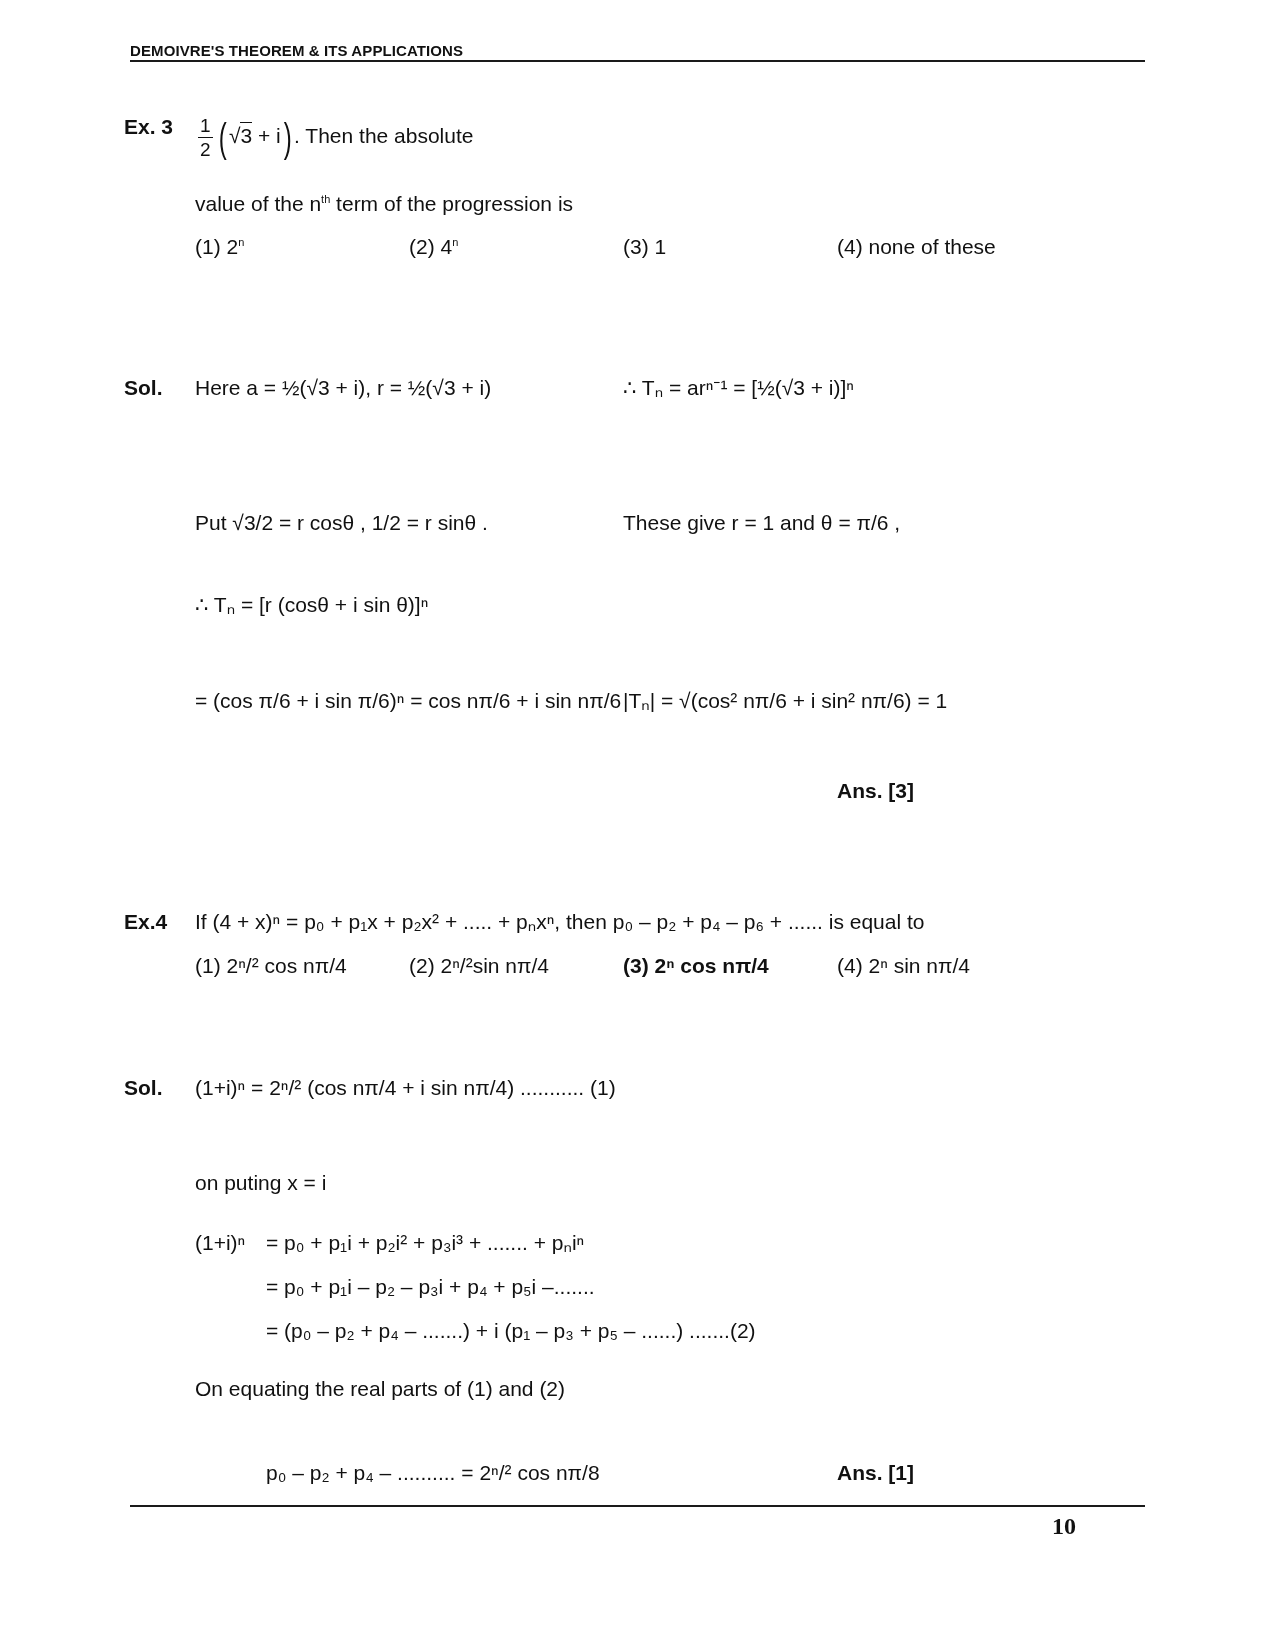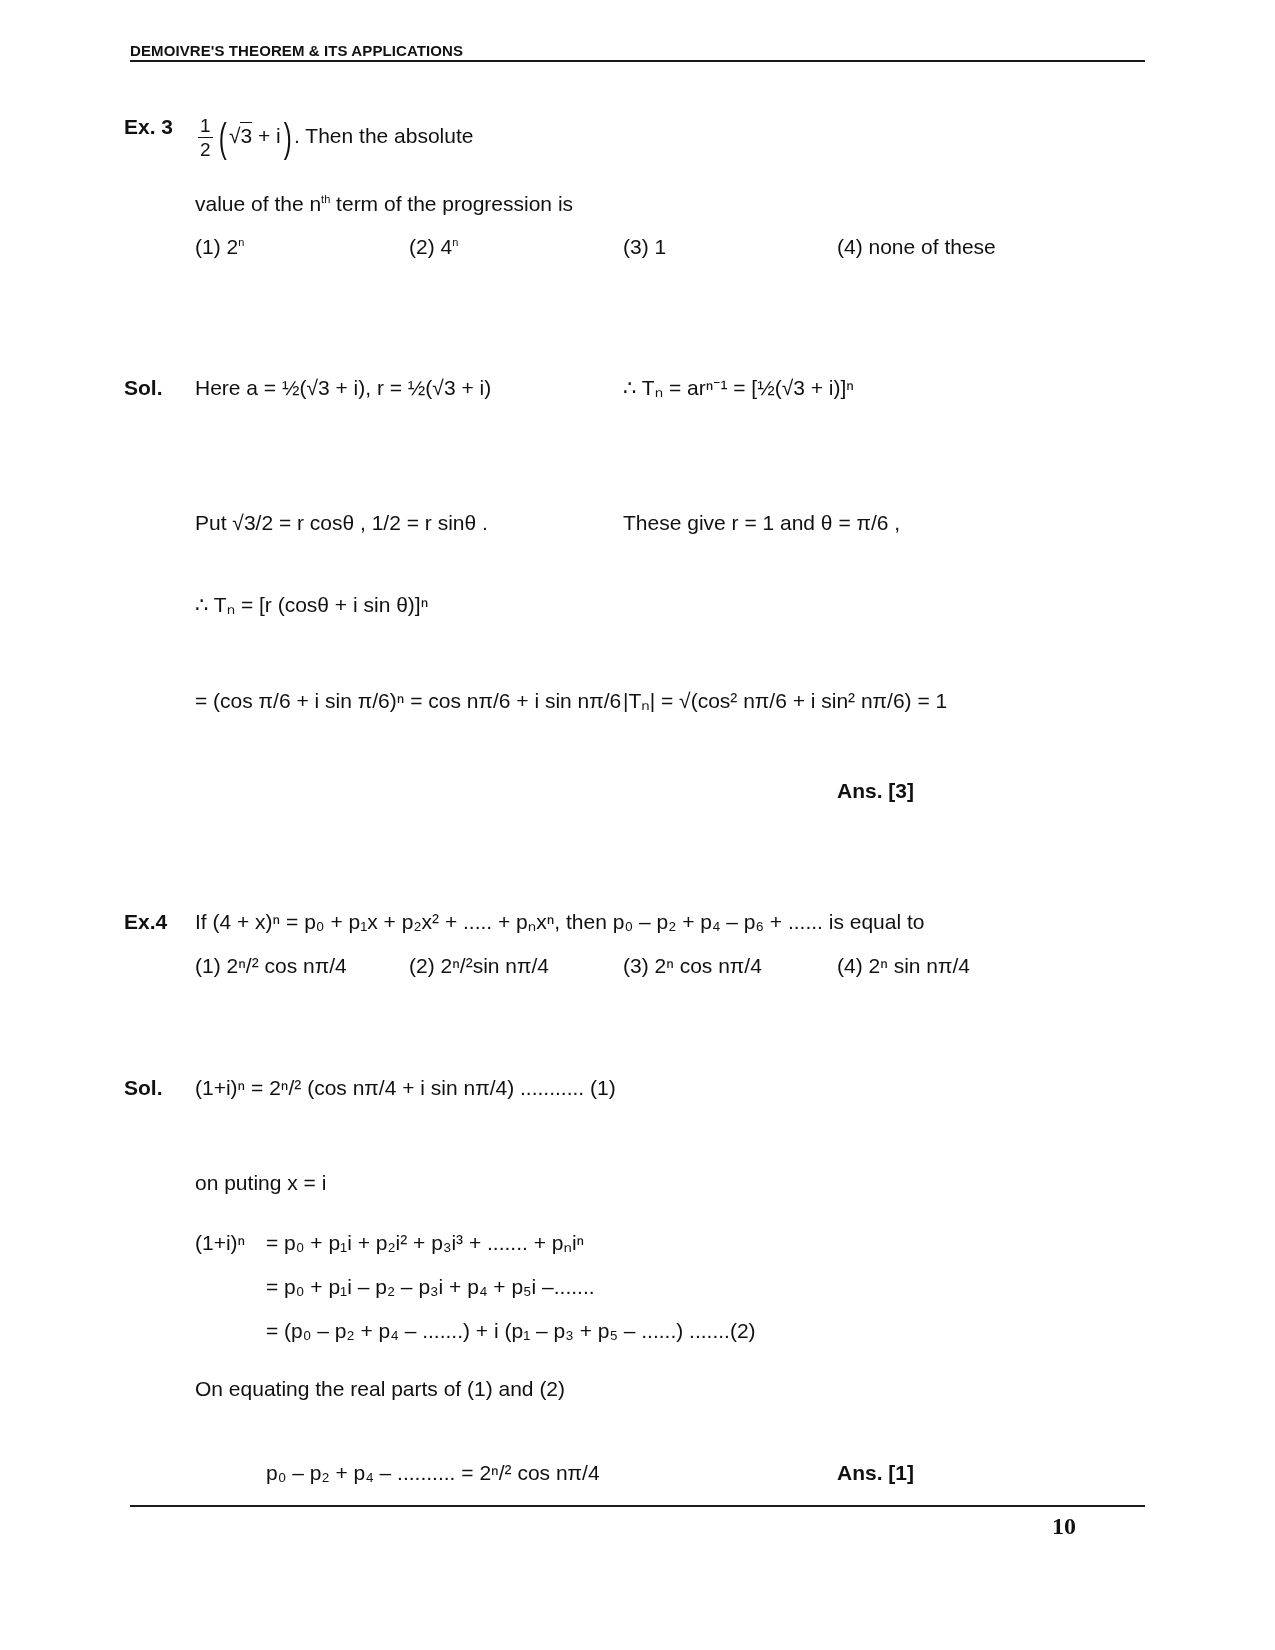--- a/index.html
+++ b/index.html
@@ -53,28 +53,28 @@
 
 <div class="abs" style="left:195px; top:690px;">= (cos π/6 + i sin π/6)ⁿ = cos nπ/6 + i sin nπ/6</div>
 <div class="abs" style="left:623px; top:690px;">|Tₙ| = √(cos² nπ/6 + i sin² nπ/6) = 1</div>
 
 <div class="abs ans" style="left:837px; top:780px;">Ans. [3]</div>
 
 <div class="abs label" style="left:124px; top:911px;">Ex.4</div>
 <div class="abs" style="left:195px; top:911px;">If (4 + x)ⁿ = p₀ + p₁x + p₂x² + ..... + pₙxⁿ, then p₀ – p₂ + p₄ – p₆ + ...... is equal to</div>
 <div class="abs" style="left:195px; top:955px;">(1) 2ⁿ/² cos nπ/4</div>
 <div class="abs" style="left:409px; top:955px;">(2) 2ⁿ/²sin nπ/4</div>
-<div class="abs" style="left:623px; top:955px;">(3) 2ⁿ cos nπ/4</div>
+<div class="abs" style="left:623px; top:955px;font-weight:bold;">(3) 2ⁿ cos nπ/4</div>
 <div class="abs" style="left:837px; top:955px;">(4) 2ⁿ sin nπ/4</div>
 
 <div class="abs label" style="left:124px; top:1077px;">Sol.</div>
 <div class="abs" style="left:195px; top:1077px;">(1+i)ⁿ = 2ⁿ/² (cos nπ/4 + i sin nπ/4) ........... (1)</div>
 <div class="abs" style="left:195px; top:1172px;">on puting x = i</div>
 <div class="abs" style="left:195px; top:1232px;">(1+i)ⁿ</div>
 <div class="abs" style="left:266px; top:1232px;">= p₀ + p₁i + p₂i² + p₃i³ + ....... + pₙiⁿ</div>
 <div class="abs" style="left:266px; top:1276px;">= p₀ + p₁i – p₂ – p₃i + p₄ + p₅i –.......</div>
 <div class="abs" style="left:266px; top:1320px;">= (p₀ – p₂ + p₄ – .......) + i (p₁ – p₃ + p₅ – ......) .......(2)</div>
 <div class="abs" style="left:195px; top:1378px;">On equating the real parts of (1) and (2)</div>
-<div class="abs" style="left:266px; top:1462px;">p₀ – p₂ + p₄ – .......... = 2ⁿ/² cos nπ/4</div>
+<div class="abs" style="left:266px; top:1462px;">p₀ – p₂ + p₄ – .......... = 2ⁿ/² cos nπ/8</div>
 <div class="abs ans" style="left:837px; top:1462px;">Ans. [1]</div>
 
 <div class="rule" style="top:1505px;"></div>
 <div class="abs pg" style="left:1052px; top:1514px;">10</div>
 
 </body></html>

